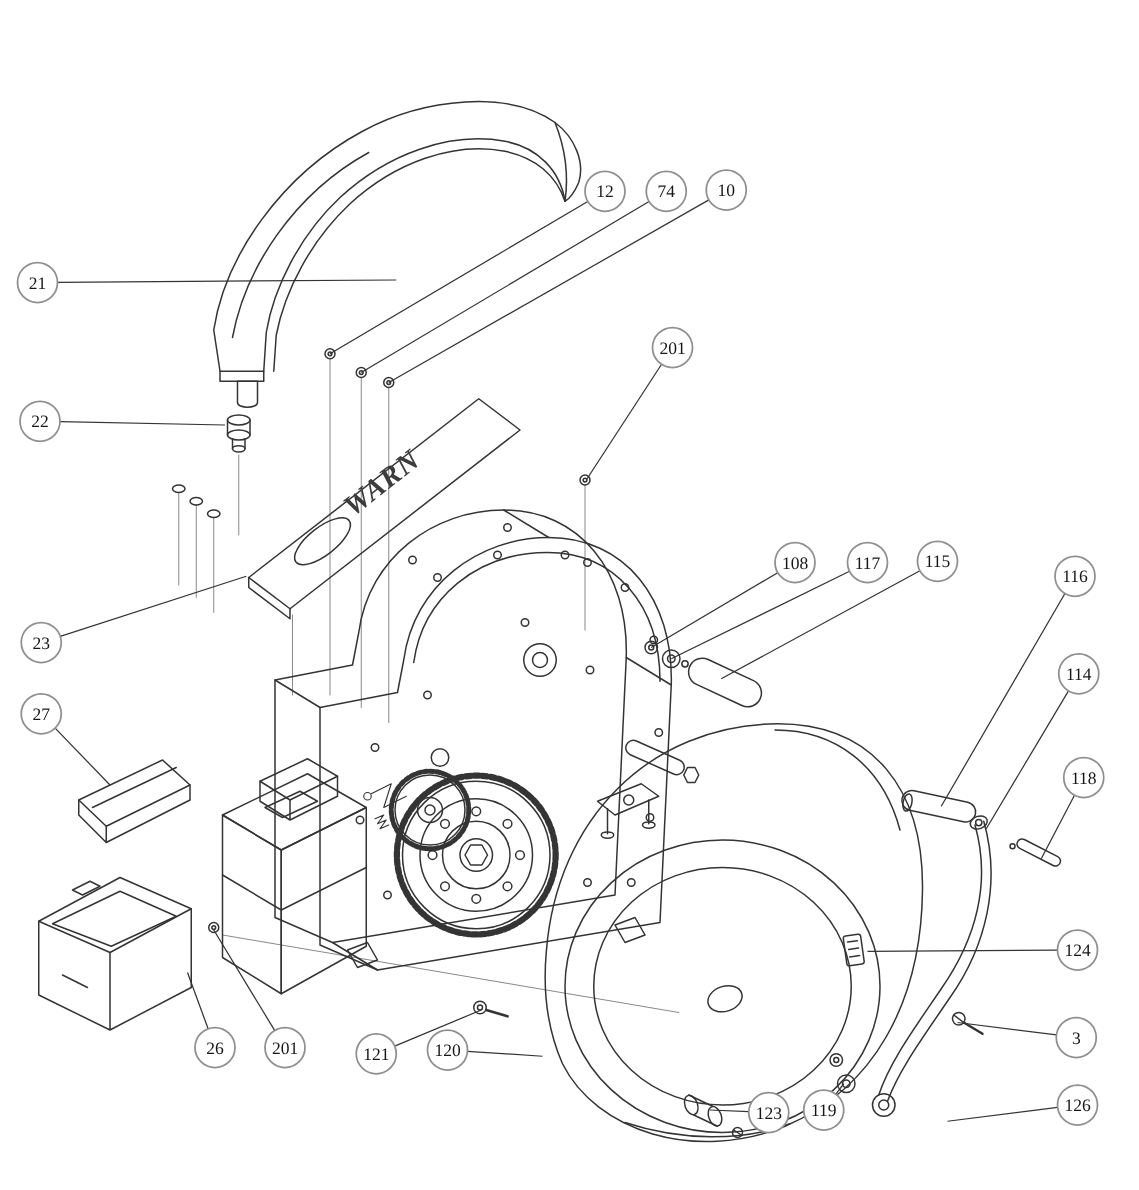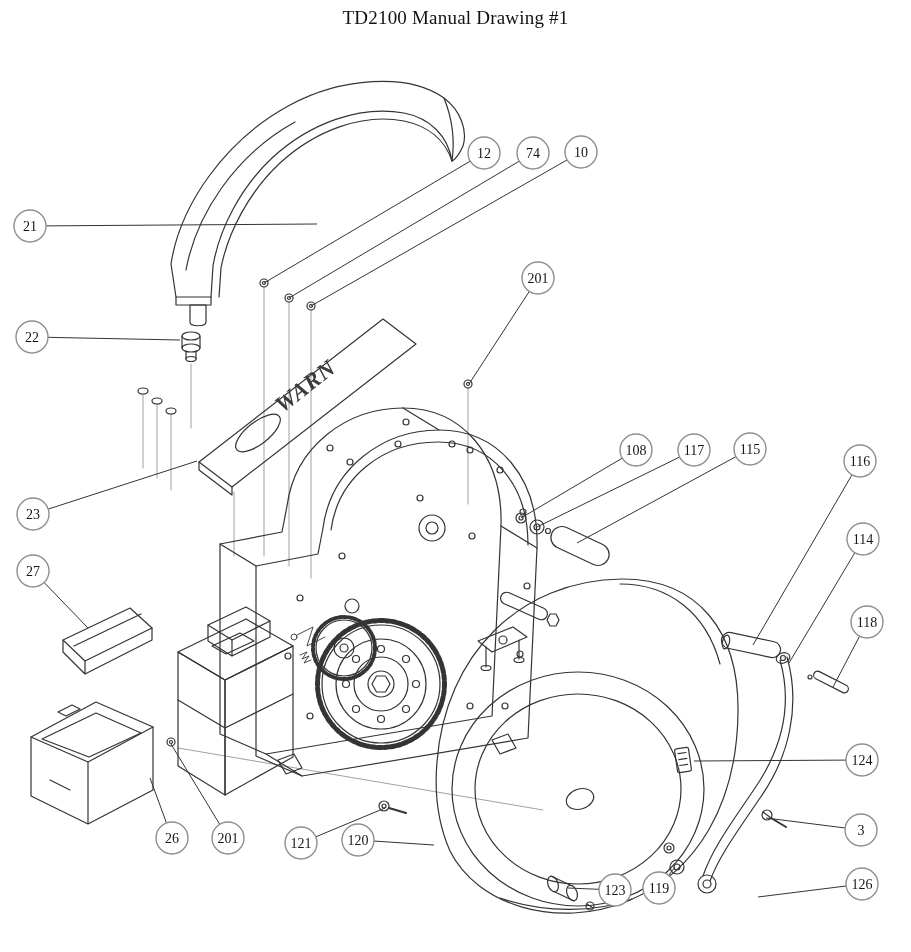--- a/index.html
+++ b/index.html
@@ -9,21 +9,20 @@
          font-size:19px;color:#111;letter-spacing:.2px;}
   svg{position:absolute;top:0;left:0;}
   .callout-num{font-family:"Liberation Serif",serif;}
   .logo-text{font-family:"Liberation Serif",serif;font-size:23px;font-weight:bold;
              font-style:italic;letter-spacing:1px;fill:#3c3c3c;stroke:none;}
 </style>
 </head>
 <body>
 
 <div class="page">
-  <div class="title">TD2100 Manual Drawing #1</div>
 
   <svg width="911" height="952" viewBox="0 0 911 952">
     <g stroke="#343434" stroke-width="1.2" fill="none" stroke-linecap="round" stroke-linejoin="round">
 
       <g stroke="#787878" stroke-width="0.7">
         <path d="M264,287 V556"></path>
           <path d="M289,302 V566"></path>
           <path d="M311,310 V578"></path>
         <path d="M143,394 V468"></path>
           <path d="M157,404 V478"></path>

